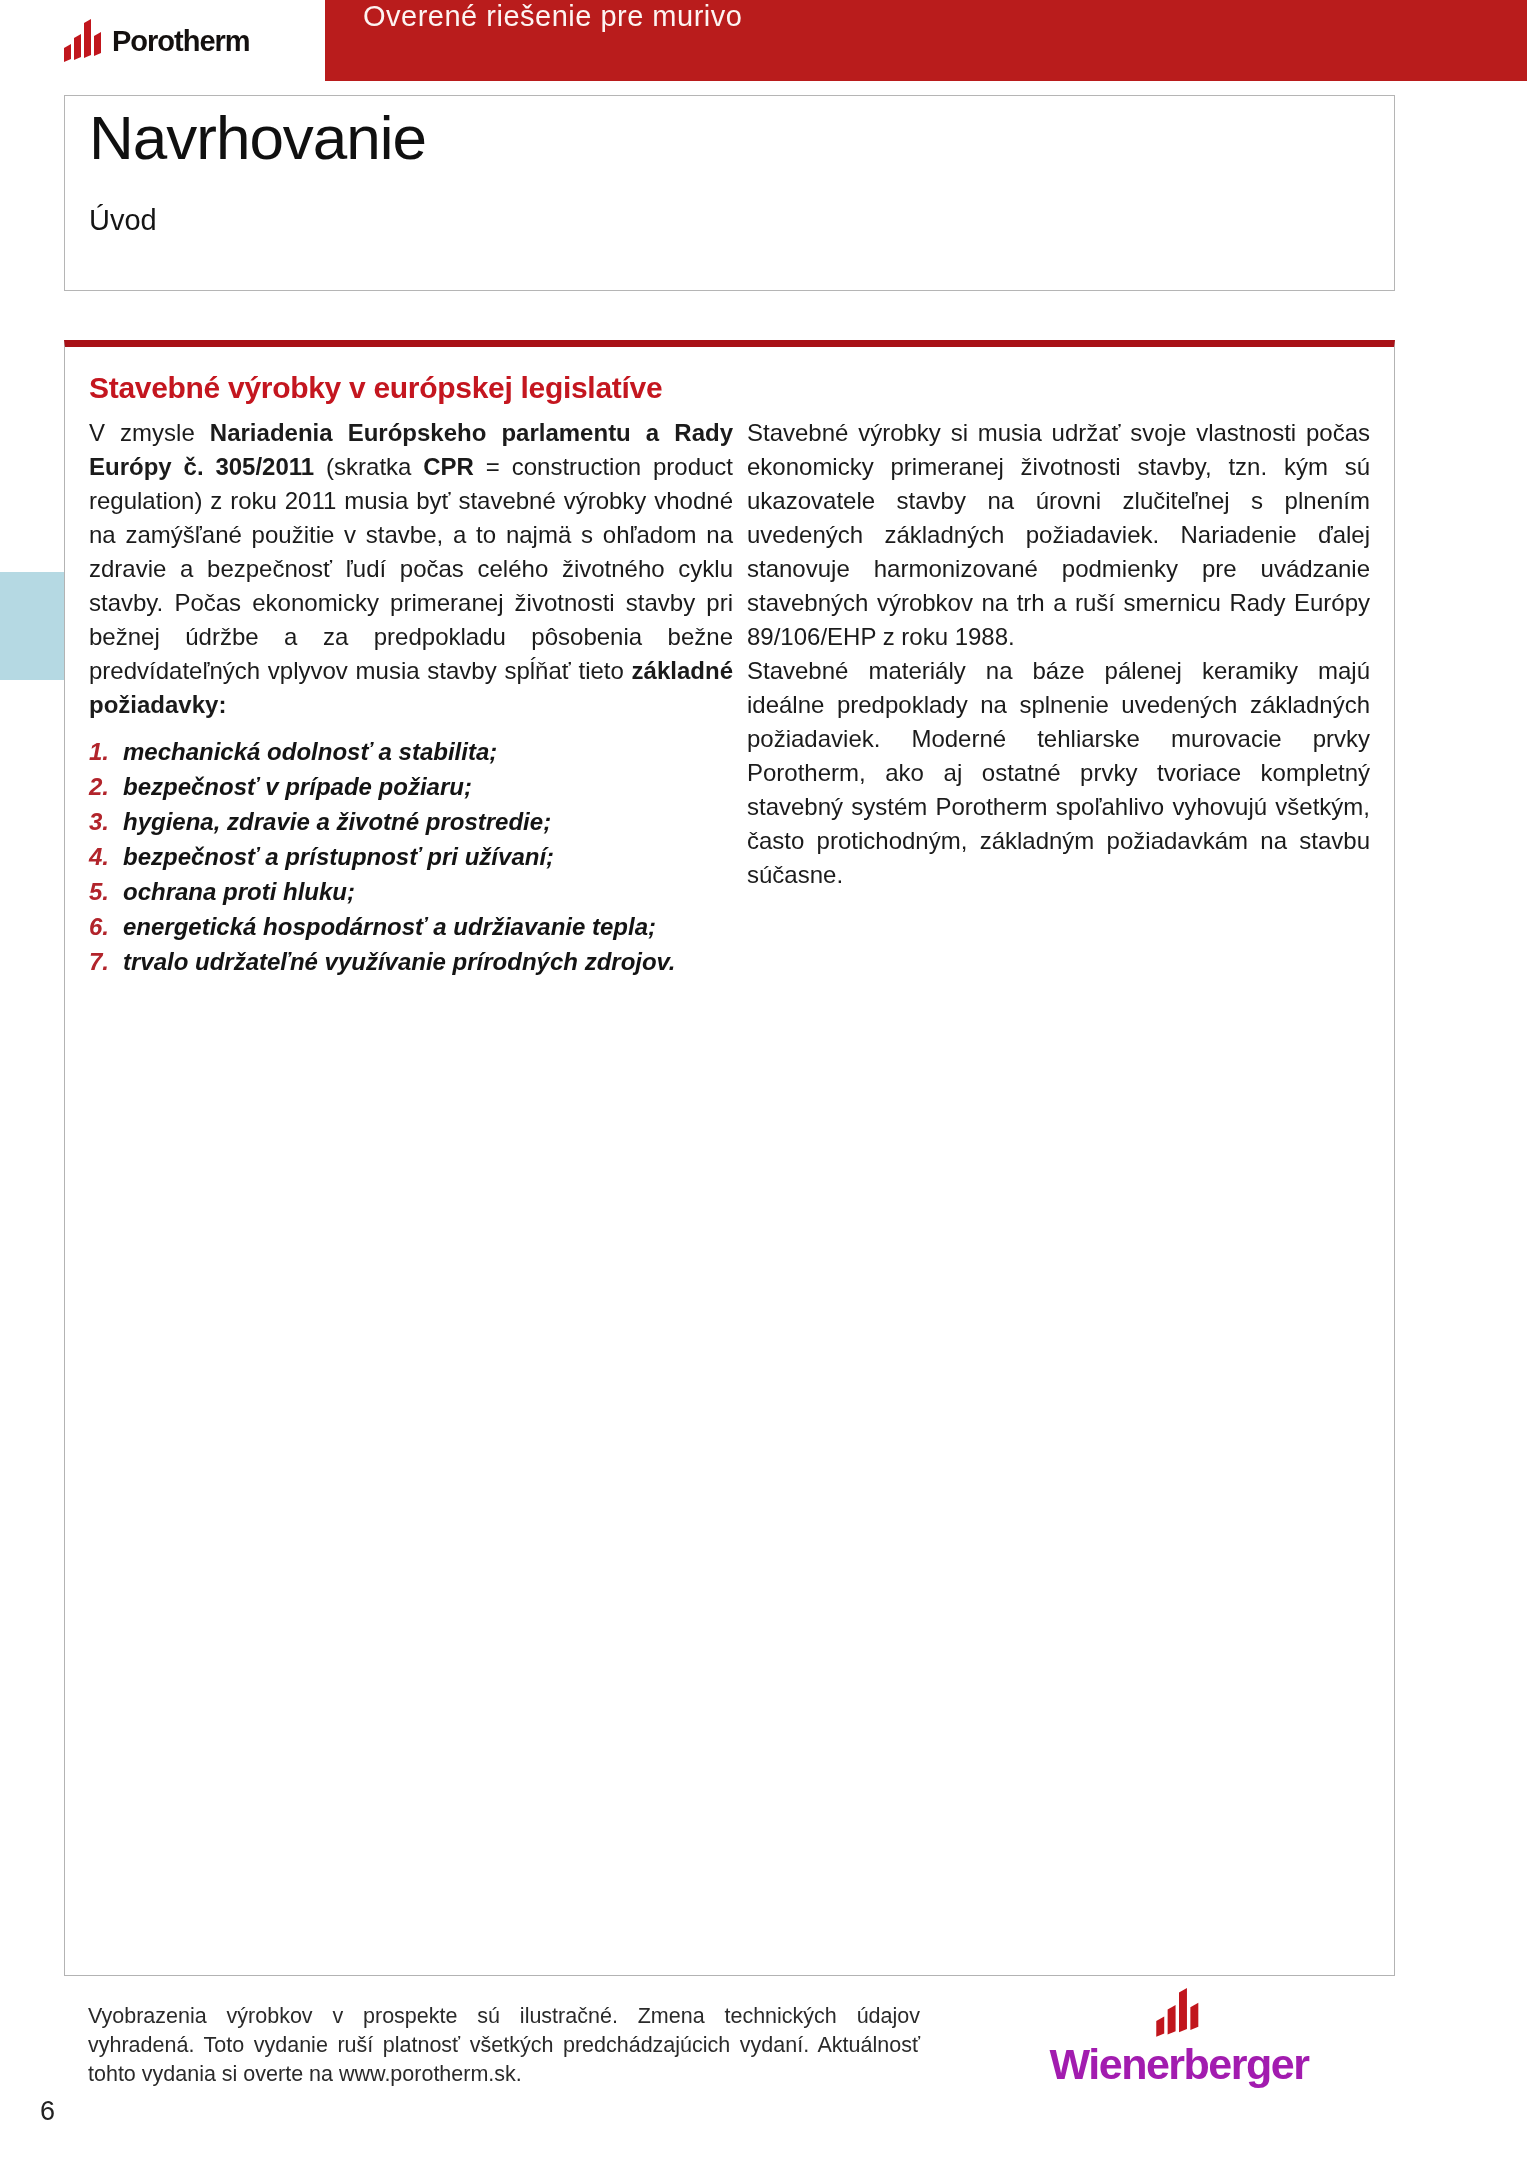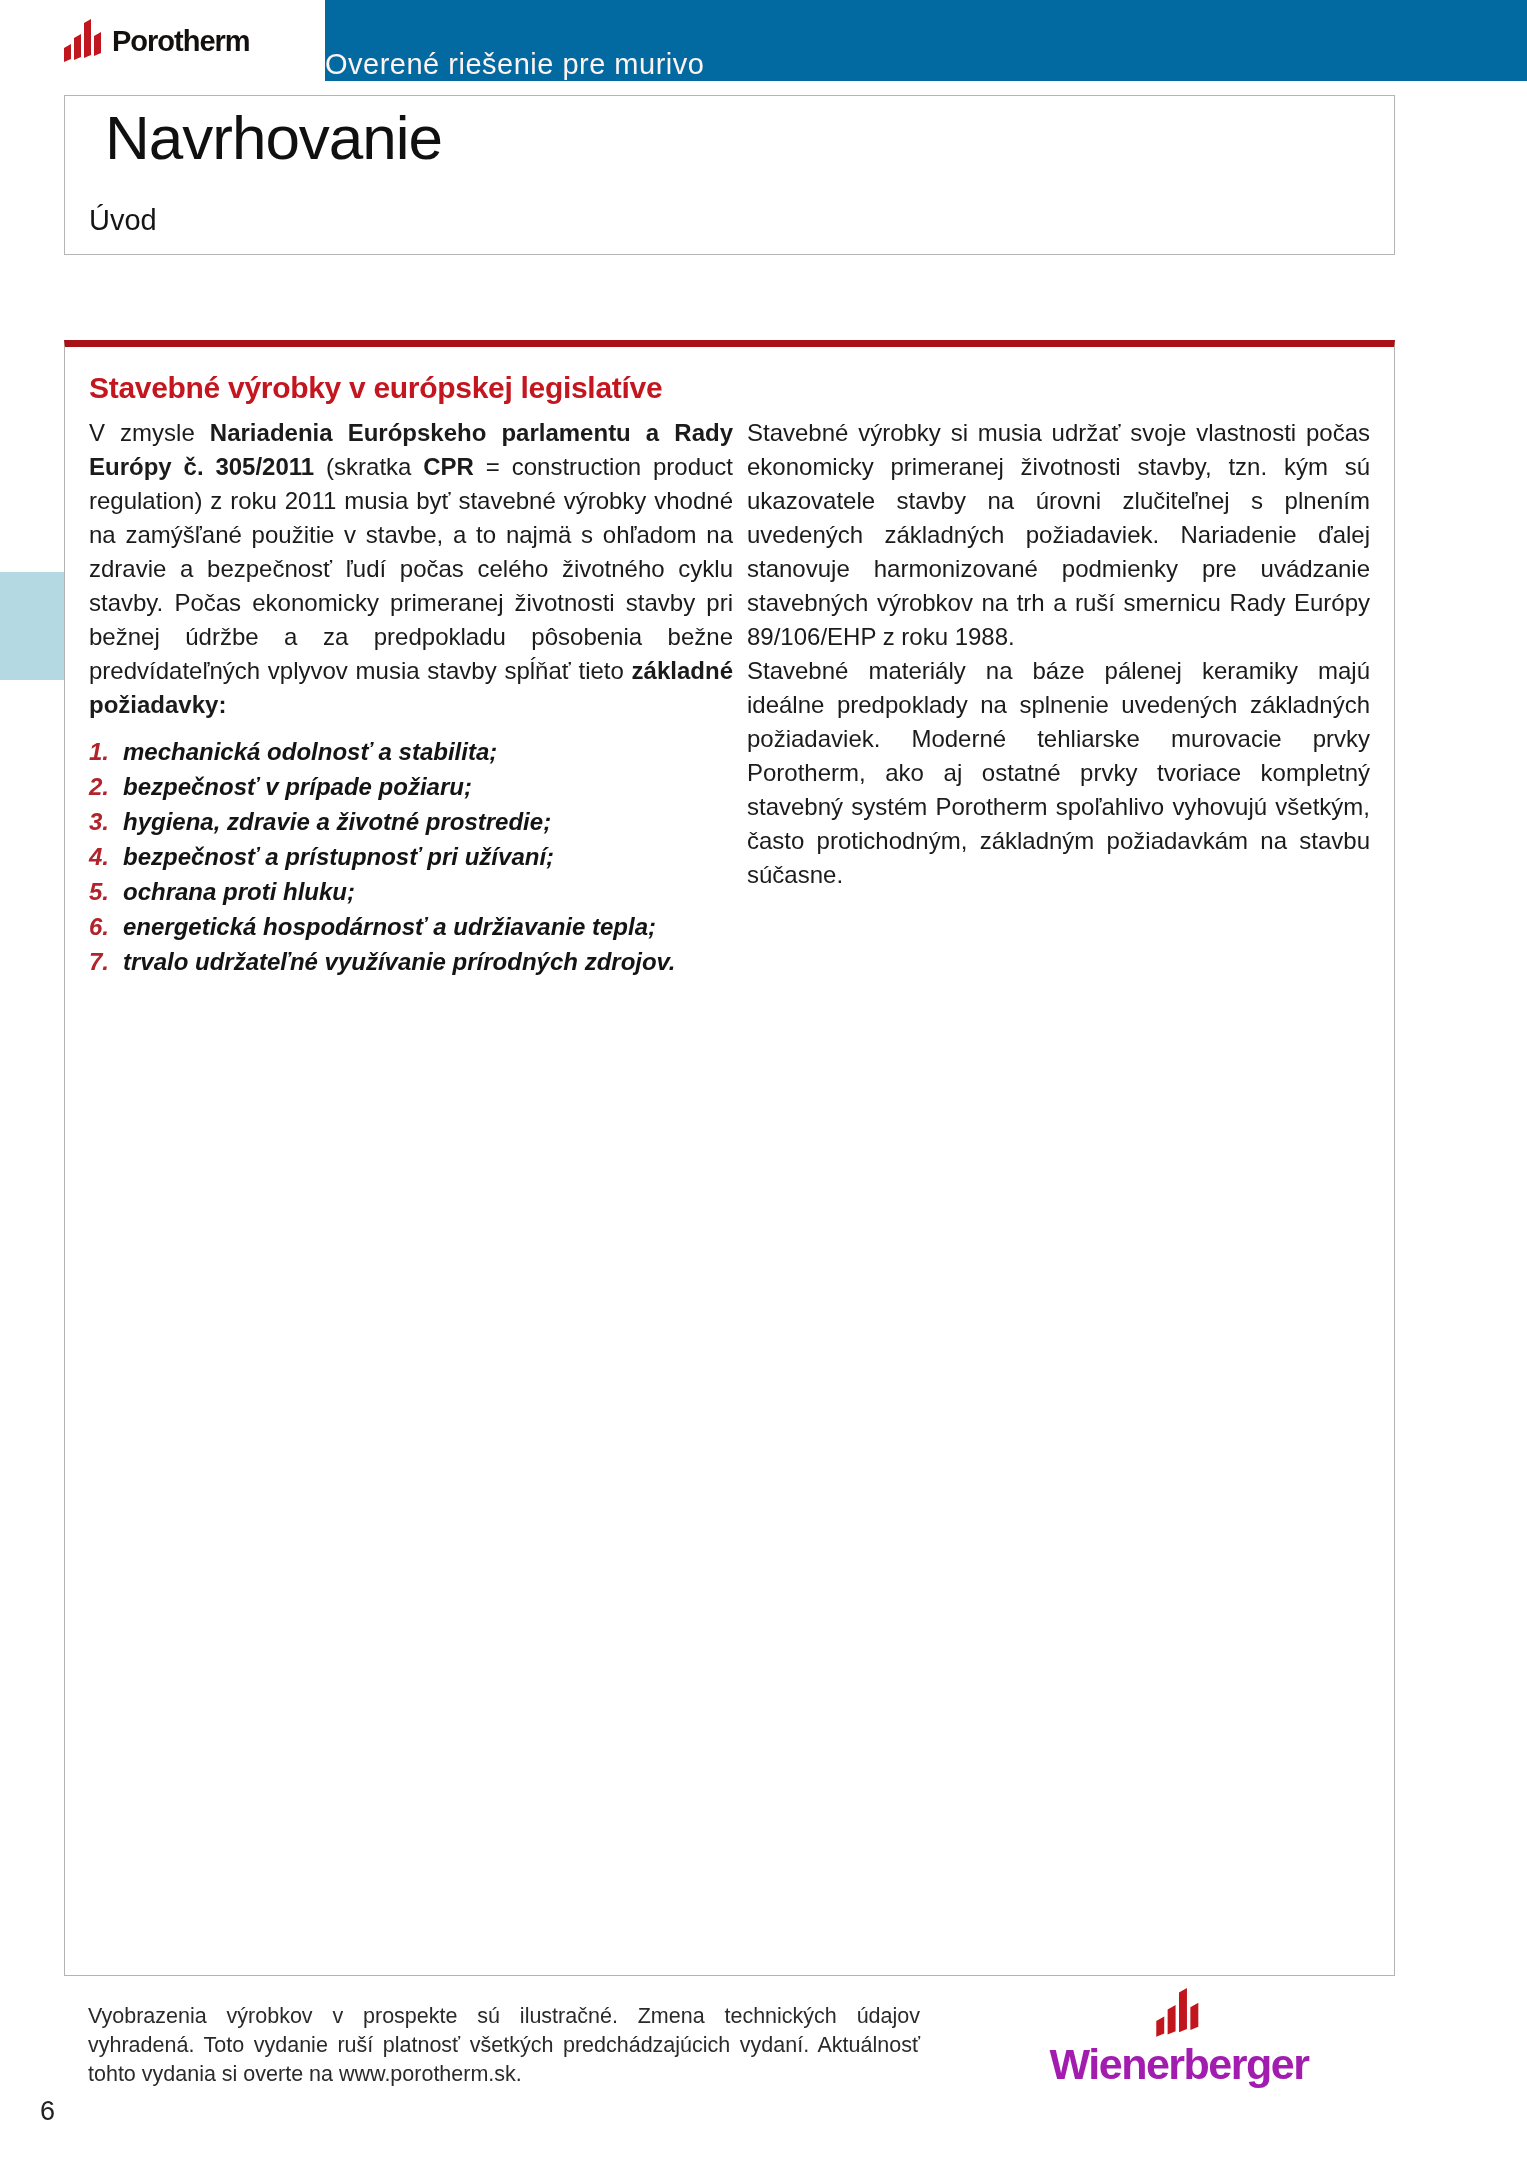--- a/index.html
+++ b/index.html
@@ -6,27 +6,27 @@
   body{
     width:1527px;height:2160px;position:relative;background:#ffffff;
     font-family:"Liberation Sans","DejaVu Sans",sans-serif;color:#1b1b1b;
     overflow:hidden;
   }
   .abs{position:absolute;}
 
   
   .brand{left:64px;top:12px;height:58px;display:flex;align-items:center;gap:8px;}
   .brand-text{font-size:29px;font-weight:bold;color:#14100f;letter-spacing:-1px;}
-  .banner{left:325px;top:0;width:1202px;height:81px;background:#0369a1;
-          display:flex;align-items:flex-end;box-sizing:border-box;}
+  .banner{left:325px;top:0;width:1202px;height:81px;background:#b91c1c;
+          display:flex;align-items:flex-start;padding-left:38px;box-sizing:border-box;}
   .banner-text{color:#fdf4f2;font-size:29px;letter-spacing:0.5px;}
 
   
-  .title-box{left:64px;top:95px;width:1331px;height:160px;border:1px solid #b5b5b5;
-             background:#fff;box-sizing:border-box;padding:6px 0 0 40px;}
+  .title-box{left:64px;top:95px;width:1331px;height:196px;border:1px solid #b5b5b5;
+             background:#fff;box-sizing:border-box;padding:6px 0 0 24px;}
   .title-box h1{margin:0;font-size:62px;font-weight:400;color:#101010;letter-spacing:-1px;}
   .subtitle{position:absolute;left:24px;top:108px;font-size:29px;color:#151515;}
 
   
   .side-tab{left:0;top:572px;width:64px;height:108px;background:#b5d9e3;}
 
   
   .content-box{left:64px;top:340px;width:1331px;height:1636px;background:#fff;
                border:1px solid #b3b3b3;border-top:7px solid #a81117;
                box-sizing:border-box;padding:24px 24px 0 24px;}

